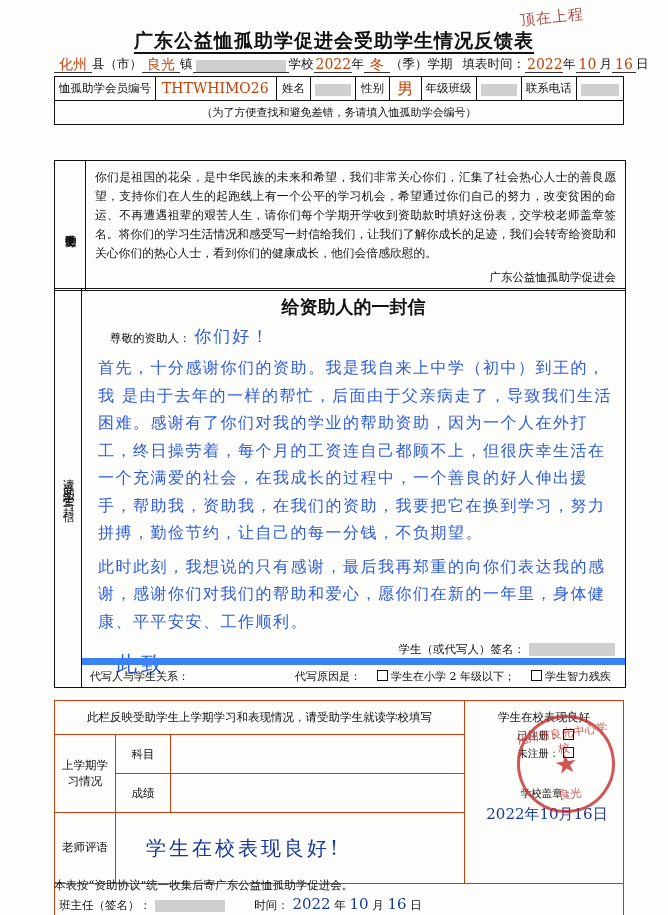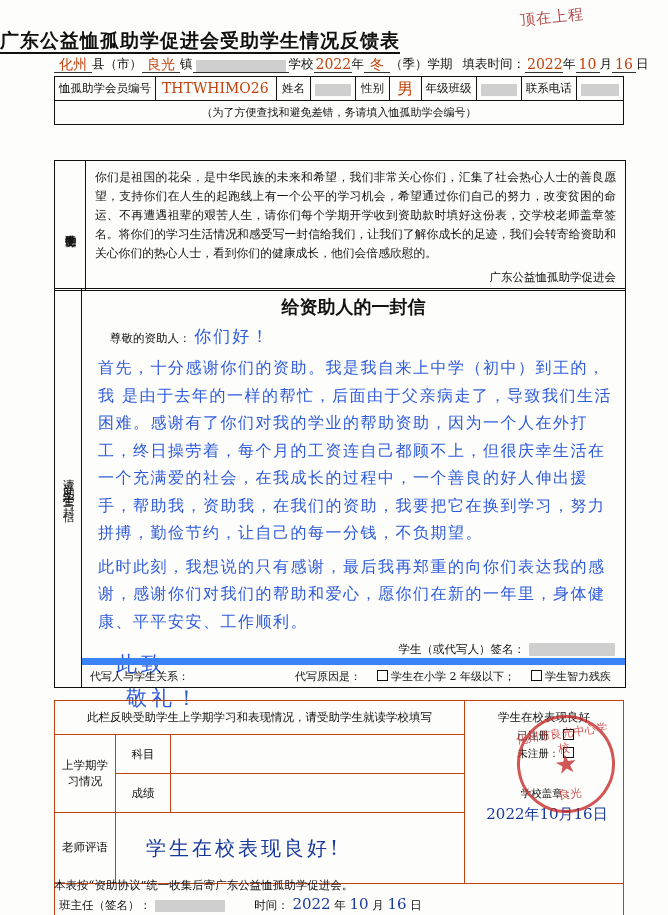--- a/index.html
+++ b/index.html
@@ -33,21 +33,21 @@
     transform: rotate(-6deg);
     letter-spacing: 1px;
     opacity: .8;
   }
 
   .title {
     position: absolute;
     top: 28px;
     left: 0;
     width: 668px;
-    text-align: left;
+    text-align: center;
     font-size: 19px;
     font-weight: bold;
     font-family: "DejaVu Serif", serif;
     letter-spacing: 1px;
   }
   .title .underline {
     border-bottom: 2px solid #111;
     padding-bottom: 1px;
   }
 
@@ -413,21 +413,20 @@
     </div>
     <div class="letter-body">
       <div class="letter-title">给资助人的一封信</div>
       <div class="letter-greet">
         <span>尊敬的资助人：</span>
         <span class="hand hand-greet">你们好！</span>
       </div>
       <div class="hand hand-para">首先，十分感谢你们的资助。我是我自来上中学（初中）到王的，我 是由于去年的一样的帮忙，后面由于父亲病走了，导致我们生活困难。感谢有了你们对我的学业的帮助资助，因为一个人在外打工，终日操劳着，每个月的工资连自己都顾不上，但很庆幸生活在一个充满爱的社会，在我成长的过程中，一个善良的好人伸出援手，帮助我，资助我，在我们的资助，我要把它在换到学习，努力拼搏，勤俭节约，让自己的每一分钱，不负期望。</div>
       <div class="hand hand-para">此时此刻，我想说的只有感谢，最后我再郑重的向你们表达我的感谢，感谢你们对我们的帮助和爱心，愿你们在新的一年里，身体健康、平平安安、工作顺利。</div>
       <div class="hand hand-close">此致</div>
-      <div class="hand hand-close" style="margin-top:2px;padding-left:34px;">敬礼！</div>
 
       <div class="sign-row">
         <span>学生（或代写人）签名：</span>
         <span class="redact"></span>
       </div>
 
       <div class="proxy-row">
         <div class="proxy-left">代写人与学生关系：</div>
         <div class="proxy-right">
           <span>代写原因是：</span>

